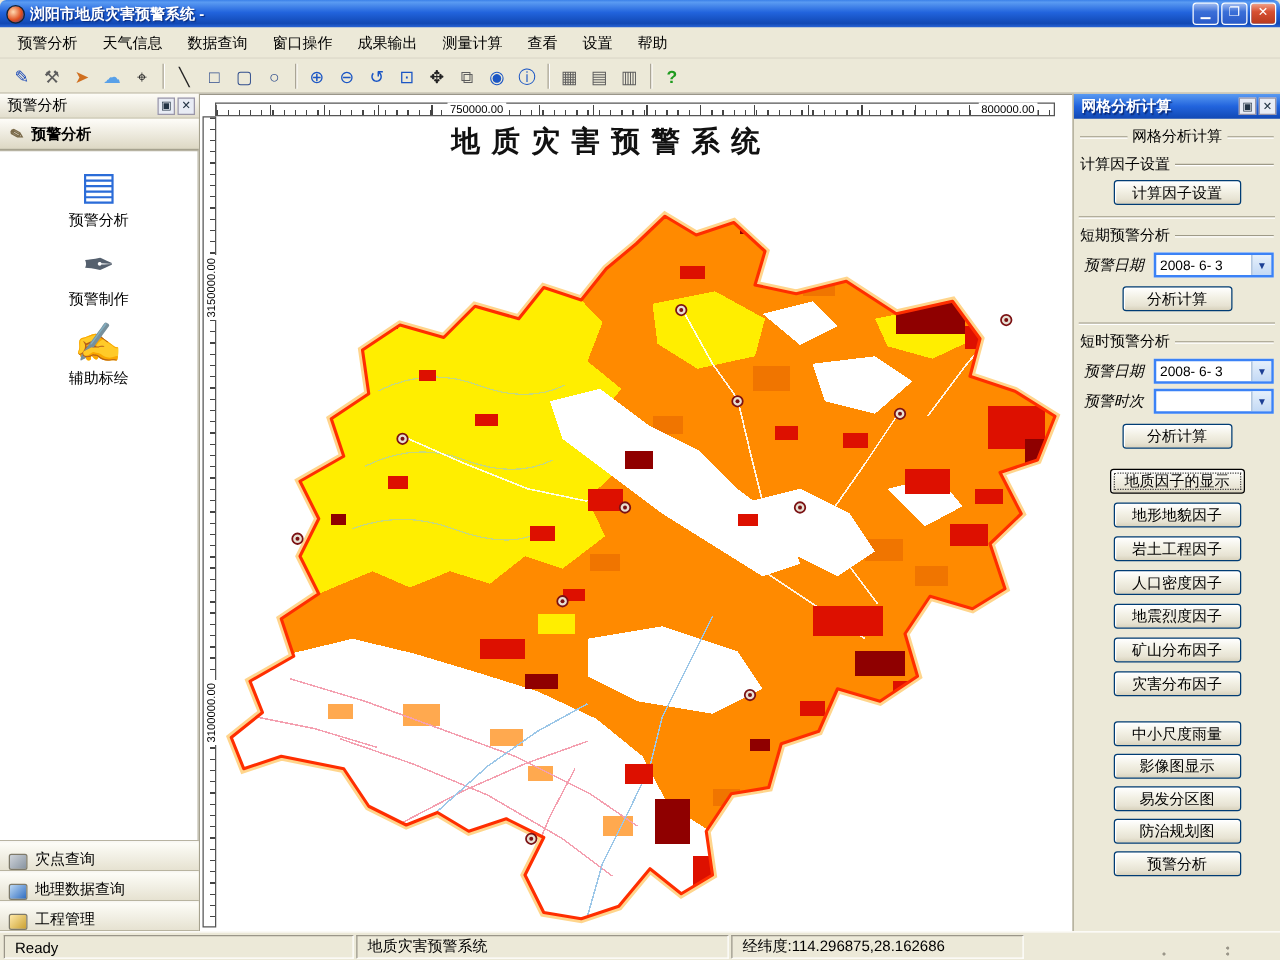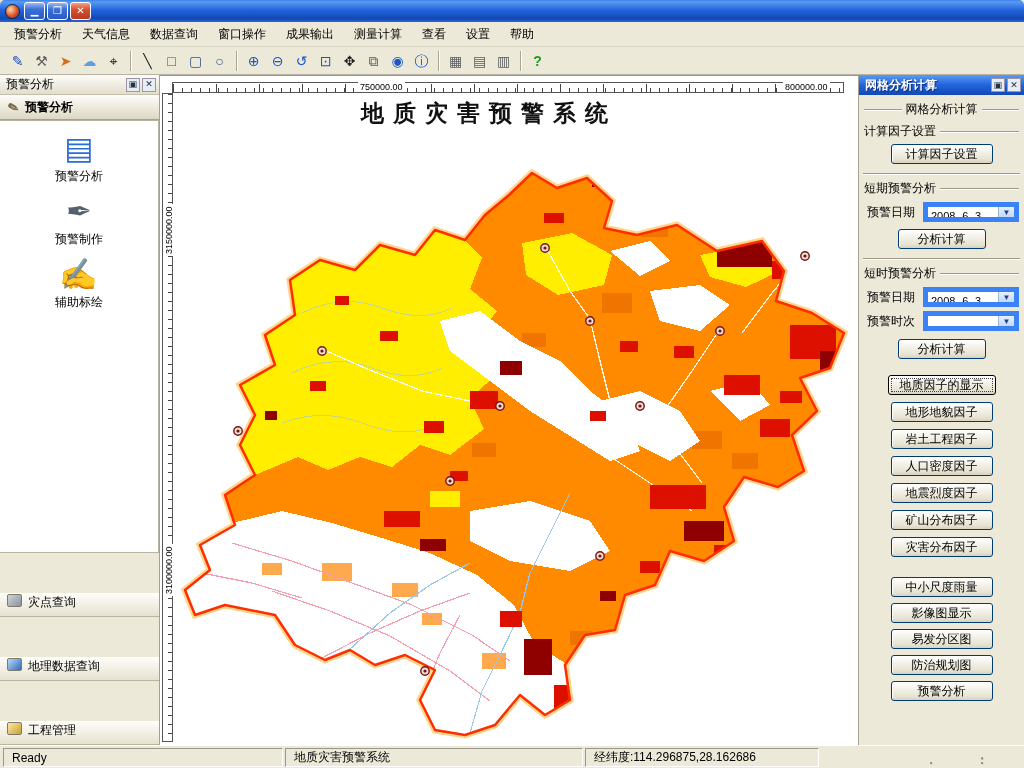--- a/index.html
+++ b/index.html
@@ -45,23 +45,23 @@
     font-size:9px;line-height:1;display:grid;place-items:center;padding:0;color:#234;}
   .lp-section{height:25px;display:flex;align-items:center;gap:6px;padding:0 8px;font-weight:bold;
     background:linear-gradient(180deg,#fefdf9,#ddd8c4);border-bottom:1px solid #a6a28f;}
   .lp-section .sicon{color:#7a6a4a;font-size:13px;transform:rotate(-15deg);}
   .lp-tools{flex:1;background:#fff;border:1px solid #b7b3a2;border-left:none;margin:0;
     display:flex;flex-direction:column;align-items:center;padding-top:10px;gap:9px;overflow:hidden;}
   .lp-tool{width:100%;text-align:center;}
   .lp-tool .ticon{font-size:31px;line-height:36px;display:block;}
   .lp-tool .tlabel{display:block;margin-top:1px;}
   .ti-analyze{color:#2b6cd8;} .ti-make{color:#55606e;} .ti-draw{color:#c08820;}
-  .lp-bar{height:24px;display:flex;align-items:flex-start;gap:6px;padding:0 7px;
+  .lp-bar{height:24px;display:flex;align-items:flex-end;gap:6px;padding:0 7px;
     background:linear-gradient(180deg,#fdfdf8,#e6e2d1);border-top:1px solid #fff;
-    border-bottom:1px solid #b8b4a0;margin-top:40px;}
+    border-bottom:1px solid #b8b4a0;}
   .bicon{width:15px;height:13px;border:1px solid #7e7a6a;border-radius:2px;}
   .bi1{background:linear-gradient(135deg,#cfd4da,#8793a0);}
   .bi2{background:linear-gradient(135deg,#ffe48a,#5a9bdf);}
   .bi3{background:linear-gradient(135deg,#bcd8f4,#2e6cc0);}
   .bi4{background:linear-gradient(135deg,#ffe9a8,#caa030);}
 
   
   .map-area{position:absolute;left:160px;top:75px;right:166px;bottom:23px;background:#fff;
     border-top:1px solid #9a9689;overflow:hidden;}
   .ruler-top{position:absolute;left:12px;top:6px;right:14px;height:11px;background:#fff;
@@ -96,22 +96,22 @@
   .xpbtn{display:block;height:20px;border:1px solid #003c74;border-radius:3px;
     background:linear-gradient(180deg,#ffffff,#f2f0e4 45%,#e7e3d3 80%,#d8d2bd);
     font-family:"Liberation Sans",sans-serif;font-size:12px;color:#000;padding:0 4px;
     box-shadow:inset 1px 1px 0 #fff;}
   .rp-btn{width:102px;margin:4px auto 0;}
   .rp-btn.mt7{margin-top:7px;} .rp-btn.mt8{margin-top:8px;} .rp-btn.mt20{margin-top:20px;}
   .rp-btn.mt6{margin-top:6px;} .rp-btn.sm{width:88px;}
   .rp-btn.toggle{margin-top:16px;border:1px solid #000;outline:1px dotted #444;outline-offset:-4px;width:108px;}
   .rp-row{display:flex;align-items:center;margin:5px 5px 0 8px;gap:3px;}
   .rp-row.mt4{margin-top:4px;}
-  .rp-row .lbl{width:53px;}
-  .combo{flex:1;height:20px;border:5px solid #3b82f6;background:#fff;display:flex;overflow:hidden;}
+  .rp-row .lbl{width:53px;font-style:italic;}
+  .combo{flex:1;height:20px;border:2px solid #3b82f6;background:#fff;display:flex;overflow:hidden;}
   .combo .val{flex:1;padding:3px 3px 0;font-size:11px;white-space:nowrap;}
   .combo .arrow{width:16px;background:linear-gradient(180deg,#e6f0fb,#c3d9f5);
     border-left:1px solid #9ab5d5;display:grid;place-items:center;color:#1c3f94;font-size:8px;}
 
   
   .statusbar{position:absolute;left:0;right:0;bottom:0;height:23px;background:#ece9d8;
     border-top:1px solid #fff;display:flex;align-items:stretch;padding:2px 1px 1px 1px;}
   .sseg{border:1px solid;border-color:#9a9689 #fff #fff #9a9689;margin-left:2px;
     display:flex;align-items:center;padding:0 8px;white-space:nowrap;overflow:hidden;}
   .s1{width:280px;} .s2{width:298px;} .s3{width:234px;} .s4{width:212px;}
@@ -120,20 +120,21 @@
     radial-gradient(circle at 55% 80%,#9a9689 1px,transparent 1.5px),
     radial-gradient(circle at 80% 55%,#9a9689 1px,transparent 1.5px);}
 </style>
 </head>
 <body>
 
 <div class="window">
 
   <div class="titlebar">
     <div class="app-icon"></div>
+    <div class="title-text">浏阳市地质灾害预警系统  -</div>
     <div class="wbtns">
       <button class="wbtn">▁</button>
       <button class="wbtn">❐</button>
       <button class="wbtn close">✕</button>
     </div>
   </div>
 
   <div class="menubar">
     <div class="menu-item">预警分析</div>
     <div class="menu-item">天气信息</div>

